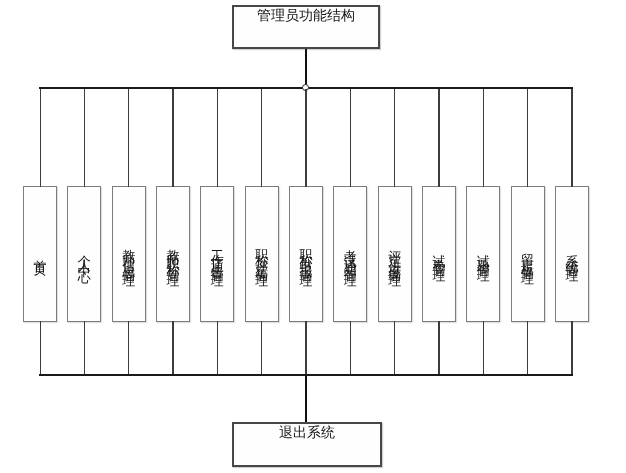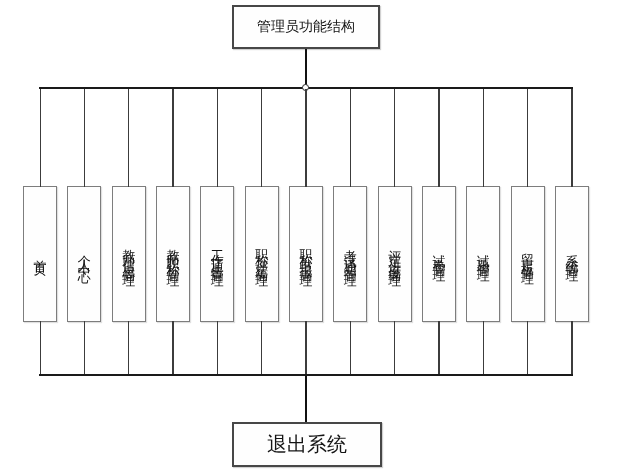--- a/index.html
+++ b/index.html
@@ -9,26 +9,26 @@
     background:#ffffff;
     font-family:"Liberation Sans","DejaVu Sans",sans-serif;
     overflow:hidden;
   }
   
   .node{
     position:absolute;
     background:#fefefe;
     border:2px solid #474747;
     box-shadow:1px 1px 1px rgba(0,0,0,0.18);
-    display:flex;align-items:center;justify-content:center;
+    display:flex;align-items:flex-start;justify-content:center;
     box-sizing:border-box;
     color:#141414;
   }
   .root-node{left:232px;top:5px;width:148px;height:44px;font-size:14px;}
-  .exit-node{left:232px;top:422px;width:150px;height:45px;font-size:20px;}
+  .exit-node{left:232px;top:422px;width:150px;height:45px;font-size:14px;}
 
   
   .children{
     position:absolute;
     left:23px;top:186px;width:566px;height:136px;
     display:flex;justify-content:space-between;
   }
   .vnode{
     position:relative;
     width:34px;height:136px;

